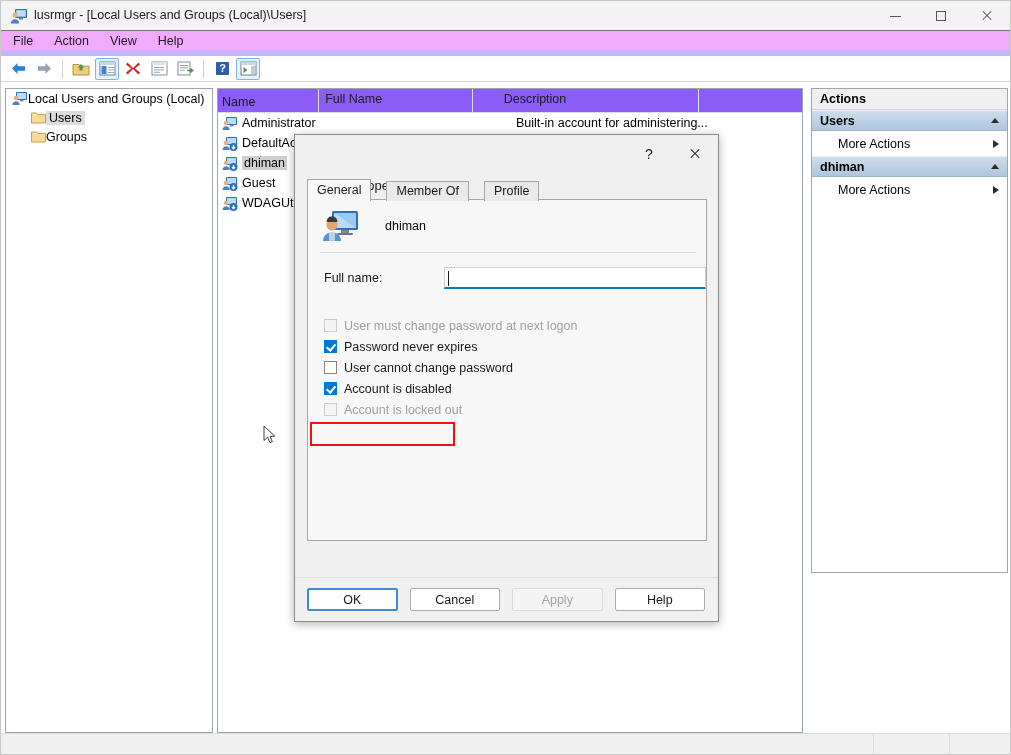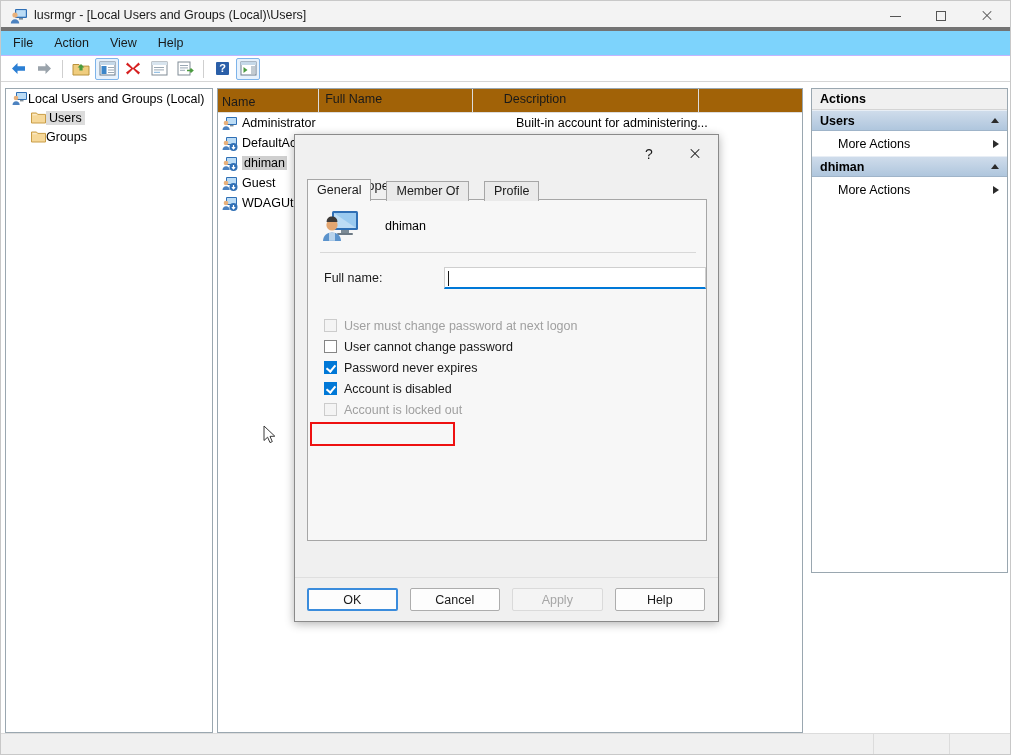--- a/index.html
+++ b/index.html
@@ -7,37 +7,37 @@
     width:1011px;height:755px;overflow:hidden;
     font-family:"Liberation Sans","DejaVu Sans",sans-serif;
     font-size:12px;color:#000;background:#f0f0f0;
     -webkit-font-smoothing:antialiased;
   }
   .app{position:relative;width:1011px;height:755px;background:#ffffff;
        border:1px solid #c8c8c8;box-sizing:border-box;}
 
   
   .titlebar{position:absolute;left:0;top:0;width:100%;height:30px;background:#f3f3f3;
-            border-bottom:4px solid #737373;box-sizing:border-box;}
+            border-bottom:1px solid #737373;box-sizing:border-box;}
   .title-ico{position:absolute;left:9px;top:6px;width:18px;height:18px;}
   .title-text{position:absolute;left:33px;top:7px;font-size:12.5px;color:#1a1a1a;
               white-space:nowrap;}
   .wbtns{position:absolute;right:0;top:0;height:30px;display:flex;}
   .wbtn{width:46px;height:30px;display:flex;align-items:center;justify-content:center;
         color:#555;font-size:13px;}
   .glyph-min{display:block;width:11px;height:1px;background:#555;}
   .glyph-max{display:block;width:10px;height:10px;border:1px solid #555;box-sizing:border-box;}
   .glyph-close{display:block;width:12px;height:12px;position:relative;}
   .glyph-close:before,.glyph-close:after{content:"";position:absolute;left:0;top:5px;
       width:12px;height:1px;background:#555;}
   .glyph-close:before{transform:rotate(45deg);} .glyph-close:after{transform:rotate(-45deg);}
 
   
-  .menubar{position:absolute;left:0;top:30px;width:100%;height:25px;background:#7dd3fc;
-           border-bottom:1px solid #c4b5fd;box-sizing:border-box;display:flex;align-items:center;}
+  .menubar{position:absolute;left:0;top:30px;width:100%;height:25px;background:#f0abfc;
+           border-bottom:6px solid #c4b5fd;box-sizing:border-box;display:flex;align-items:center;}
   .menu-item{padding:3px 9px;margin-left:3px;font-size:12.5px;color:#1a1a1a;cursor:default;}
 
   
   .toolbar{position:absolute;left:0;top:55px;width:100%;height:26px;background:#fff;
            border-bottom:1px solid #d6d6d6;box-sizing:border-box;
            display:flex;align-items:center;padding-left:4px;}
   .tb{width:24px;height:22px;margin:0 1px;display:flex;align-items:center;justify-content:center;
       border:1px solid transparent;border-radius:2px;box-sizing:border-box;}
   .tb.active{border-color:#7eb4ea;background:#e8f2fc;}
   .tbsep{width:1px;height:18px;background:#cfcfcf;margin:0 5px;}
@@ -46,21 +46,21 @@
   .tree{position:absolute;left:4px;top:87px;width:208px;height:645px;background:#fff;
         border:1px solid #9aa7b0;box-sizing:border-box;overflow:hidden;}
   .tnode{display:flex;align-items:center;height:19px;padding-left:6px;font-size:12.5px;
          white-space:nowrap;}
   .tnode.child{padding-left:25px;}
   .tnode .tlabel{margin-left:0;}
   .tnode.sel .tlabel{background:#dcdcdc;padding:0 3px;}
 
   .list{position:absolute;left:216px;top:87px;width:586px;height:645px;background:#fff;
         border:1px solid #9aa7b0;box-sizing:border-box;overflow:hidden;}
-  .lhead{display:flex;height:23px;border-bottom:1px solid #dcdcdc;background:#a16207;}
+  .lhead{display:flex;height:23px;border-bottom:1px solid #dcdcdc;background:#8b5cf6;}
   .lh{font-size:12.5px;padding:3px 0 0 6px;box-sizing:border-box;
       border-right:1px solid #dcdcdc;height:23px;color:#1a1a1a;white-space:nowrap;}
   .lrow{display:flex;height:20px;align-items:center;font-size:12.5px;white-space:nowrap;}
   .lc-name{width:106px;display:flex;align-items:center;overflow:hidden;box-sizing:border-box;padding-left:4px;}
   .lc-full{width:161px;overflow:hidden;box-sizing:border-box;padding-left:6px;}
   .lc-desc{width:211px;overflow:hidden;box-sizing:border-box;padding-left:6px;margin-left:25px;}
   .lrow .nm{margin-left:4px;}
   .lrow.sel .nm{background:#cfcfcf;padding:0 2px;}
 
   .actions{position:absolute;left:810px;top:87px;width:197px;height:485px;background:#fff;
@@ -414,27 +414,27 @@
           <span class="caret"></span>
         </div>
       </div>
 
 
       <div class="checks">
         <div class="chk dis">
           <span class="box"></span>
           <span>User must change password at next logon</span>
         </div>
+        <div class="chk on">
+          <span class="box"></span>
+          <span>Password never expires</span>
+        </div>
         <div class="chk">
           <span class="box"></span>
           <span>User cannot change password</span>
-        </div>
-        <div class="chk on">
-          <span class="box"></span>
-          <span>Password never expires</span>
         </div>
         <div class="chk on">
           <span class="box"></span>
           <span>Account is disabled</span>
         </div>
         <div class="chk dis">
           <span class="box"></span>
           <span>Account is locked out</span>
         </div>
       </div>

